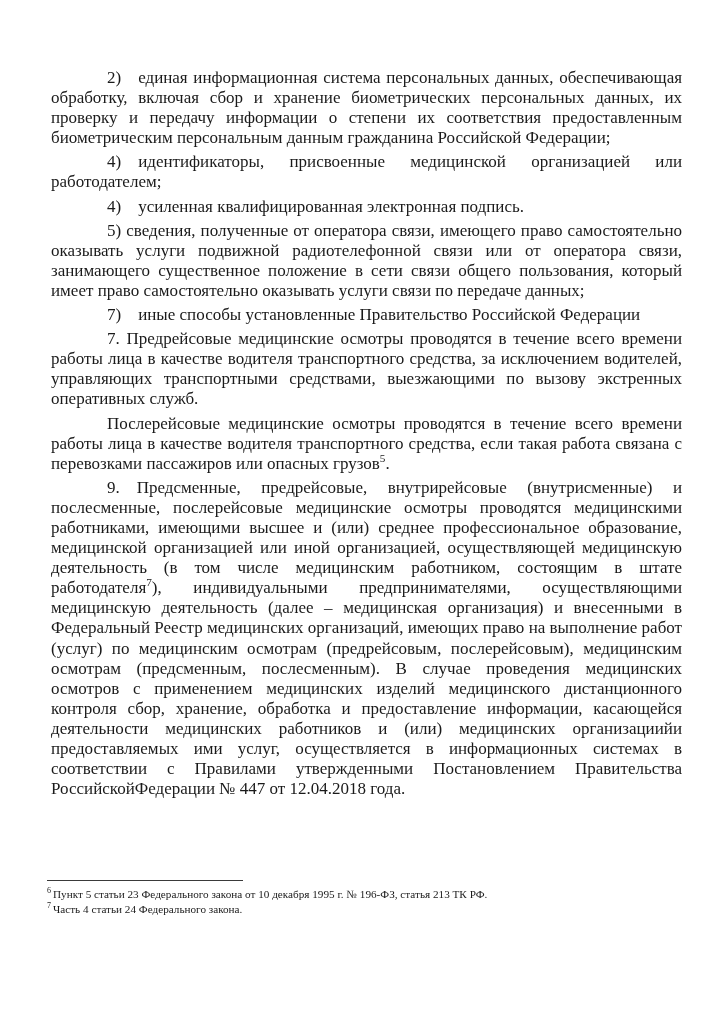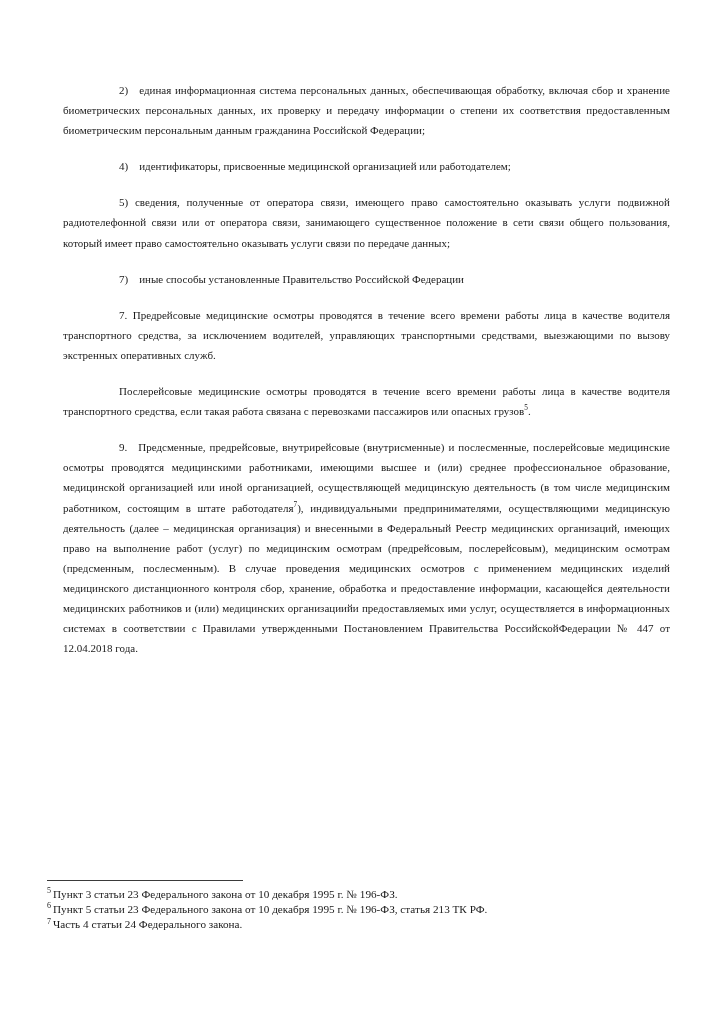--- a/index.html
+++ b/index.html
@@ -24,25 +24,25 @@
     height: 1024px;
     background: #ffffff;
   }
   .body-text {
     position: absolute;
     left: 47px;
     top: 64px;
     width: 639px;
   }
   p.para {
-    margin: 16px;
+    margin: 4px;
     padding: 0;
     text-align: justify;
     text-justify: inter-word;
-    font-size: 11px;
+    font-size: 17px;
     line-height: 20.1px;
     text-indent: 56px;
     hyphens: none;
     -webkit-hyphens: none;
   }
   sup.fn {
     font-size: 0.66em;
     line-height: 0;
     vertical-align: super;
   }
@@ -72,29 +72,29 @@
   }
 </style>
 </head>
 <body>
 
 <div class="page">
 
   <div class="body-text">
       <p class="para"><span>2) единая информационная система персональных данных, обеспечивающая обработку, включая сбор и хранение биометрических персональных данных, их проверку и передачу информации о степени их соответствия предоставленным биометрическим персональным данным гражданина Российской Федерации;</span></p>
       <p class="para"><span>4) идентификаторы, присвоенные медицинской организацией или работодателем;</span></p>
+      <p class="para"><span>4) усиленная  квалифицированная электронная подпись.</span></p>
       <p class="para"><span>5) сведения, полученные от оператора связи, имеющего право самостоятельно оказывать услуги подвижной радиотелефонной связи или от оператора связи, занимающего существенное положение в сети связи общего пользования, который имеет право самостоятельно оказывать услуги связи по передаче данных;</span></p>
       <p class="para"><span>7) иные способы установленные Правительство Российской Федерации</span></p>
       <p class="para"><span>7. Предрейсовые медицинские осмотры проводятся в течение всего времени работы лица в качестве водителя транспортного средства, за исключением водителей, управляющих транспортными средствами, выезжающими по вызову экстренных оперативных служб.</span></p>
       <p class="para"><span>Послерейсовые медицинские осмотры проводятся в течение всего времени работы лица в качестве водителя транспортного средства, если такая работа связана с перевозками пассажиров или опасных грузов</span><sup class="fn">5</sup><span>.</span></p>
       <p class="para"><span>9. Предсменные, предрейсовые, внутрирейсовые (внутрисменные) и послесменные, послерейсовые медицинские осмотры проводятся медицинскими работниками, имеющими высшее и (или) среднее профессиональное образование, медицинской организацией или иной организацией, осуществляющей медицинскую деятельность (в том числе медицинским работником, состоящим в штате работодателя</span><sup class="fn">7</sup><span>), индивидуальными предпринимателями, осуществляющими медицинскую деятельность (далее – медицинская организация) и  внесенными в Федеральный Реестр медицинских организаций, имеющих право  на  выполнение работ (услуг) по медицинским осмотрам (предрейсовым, послерейсовым), медицинским осмотрам (предсменным, послесменным). В случае проведения медицинских осмотров с   применением медицинских изделий медицинского дистанционного контроля сбор, хранение, обработка и предоставление информации, касающейся деятельности медицинских работников и (или) медицинских организациийи предоставляемых ими услуг, осуществляется в информационных системах в соответствии с Правилами утвержденными Постановлением Правительства РоссийскойФедерации № 447 от 12.04.2018 года.</span></p>
     </div>
 
   <div class="footnotes">
     <div class="fn-rule"></div>
     <div class="fn-list">
-        <p class="footnote"><sup class="fn">5</sup><span>Пункт 3 статьи 23 Федерального закона от 10 декабря 1995 г. № 196-ФЗ.</span></p>
         <p class="footnote"><sup class="fn">6</sup><span>Пункт 5 статьи 23 Федерального закона от 10 декабря 1995 г. № 196-ФЗ, статья 213 ТК РФ.</span></p>
         <p class="footnote"><sup class="fn">7</sup><span>Часть 4 статьи 24 Федерального закона.</span></p>
       </div>
   </div>
 
 </div>
 
 </body></html>

